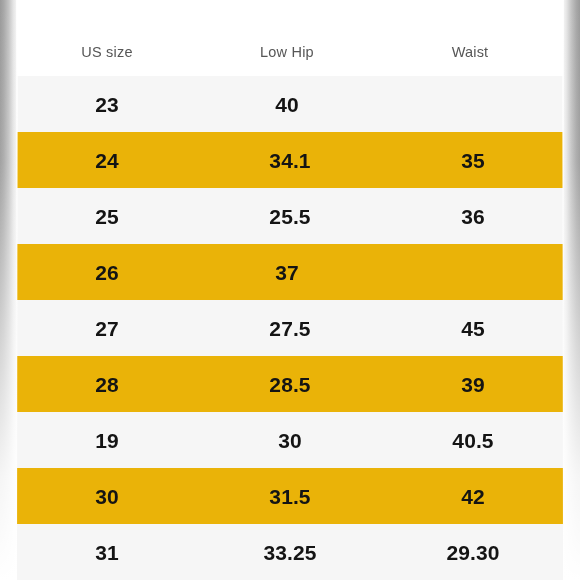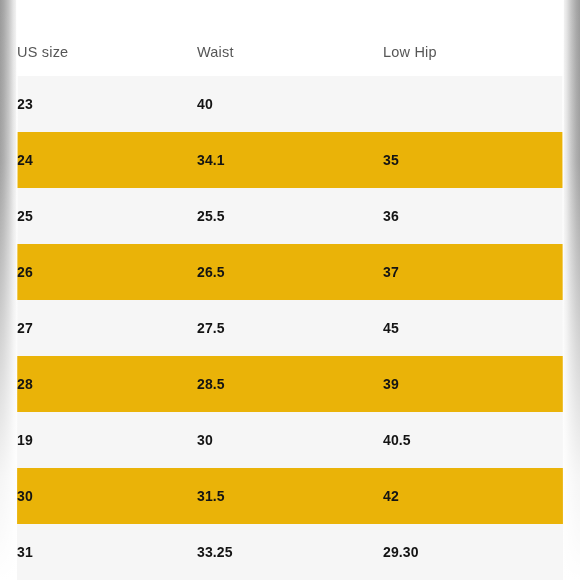--- a/index.html
+++ b/index.html
@@ -42,39 +42,39 @@
   }
 
   .t-body-row {
     height: 56px;
   }
 
   .t-body-row.stripe-a { background: #f6f6f6; }
   .t-body-row.stripe-b { background: #eab308; }
 
   .cell {
-    text-align: left;
+    text-align: center;
     line-height: 1;
   }
 
   
   .col-0 { width: 180px; }
   .col-1 { width: 186px; }
   .col-2 { width: 180px; }
 
   .t-head .cell {
     font-size: 14.5px;
     font-weight: 400;
     color: #565656;
     letter-spacing: 0.2px;
     padding-top: 28px;
   }
 
   .t-body-row .cell {
-    font-size: 14px;
+    font-size: 21px;
     font-weight: 600;
     color: #141414;
     letter-spacing: 0.1px;
   }
 
   
   .edge {
     position: absolute;
     top: 0;
     height: 580px;
@@ -139,22 +139,22 @@
 </style>
 </head>
 <body>
 
 <div id="screen">
 
   <div id="size-table">
 
     <div class="t-row t-head">
       <div class="cell col-0">US size</div>
+      <div class="cell col-2">Low Hip</div>
       <div class="cell col-1">Waist</div>
-      <div class="cell col-2">Low Hip</div>
     </div>
 
     <div class="t-row t-body-row stripe-a">
       <div class="cell col-0">23</div>
       <div class="cell col-2">40</div>
     </div>
 
     <div class="t-row t-body-row stripe-b">
       <div class="cell col-0">24</div>
       <div class="cell col-1">34.1</div>
@@ -162,21 +162,20 @@
     </div>
 
     <div class="t-row t-body-row stripe-a">
       <div class="cell col-0">25</div>
       <div class="cell col-1">25.5</div>
       <div class="cell col-2">36</div>
     </div>
 
     <div class="t-row t-body-row stripe-b">
       <div class="cell col-0">26</div>
-      <div class="cell col-1">26.5</div>
       <div class="cell col-2">37</div>
     </div>
 
     <div class="t-row t-body-row stripe-a">
       <div class="cell col-0">27</div>
       <div class="cell col-1">27.5</div>
       <div class="cell col-2">45</div>
     </div>
 
     <div class="t-row t-body-row stripe-b">

